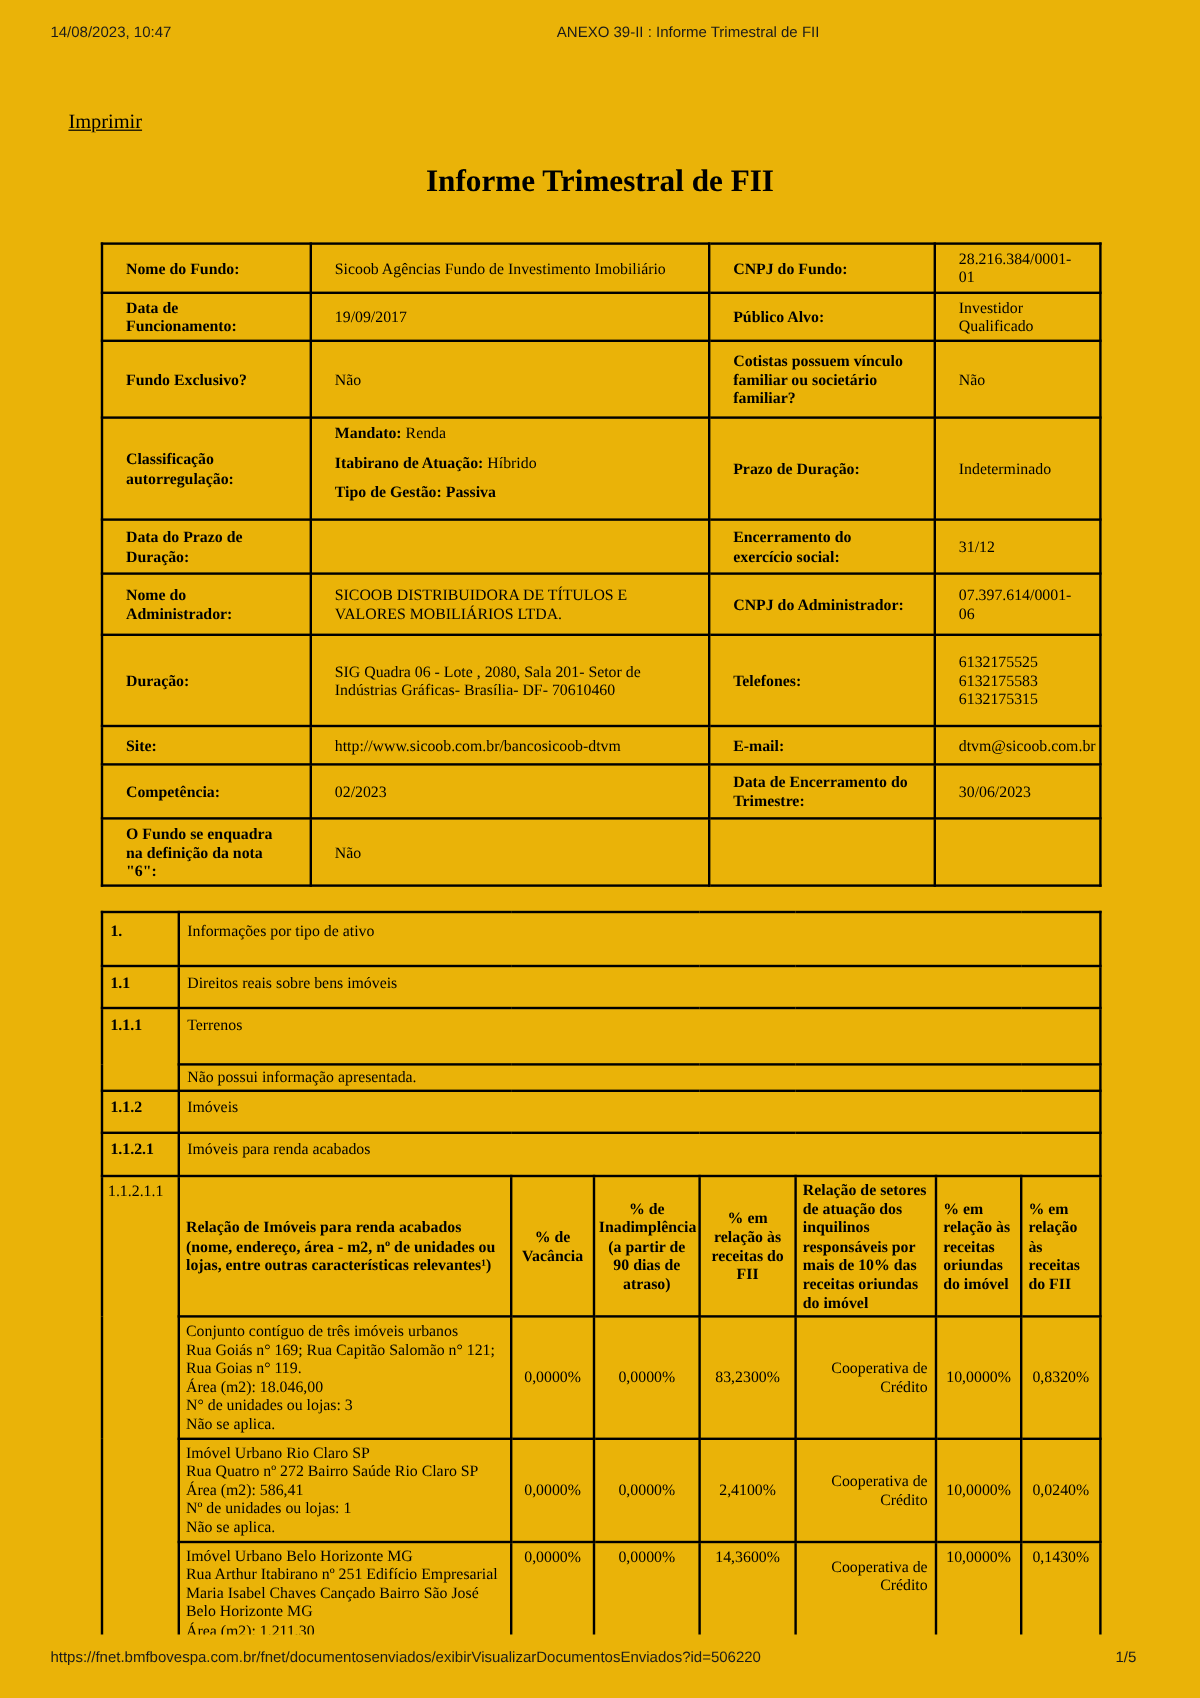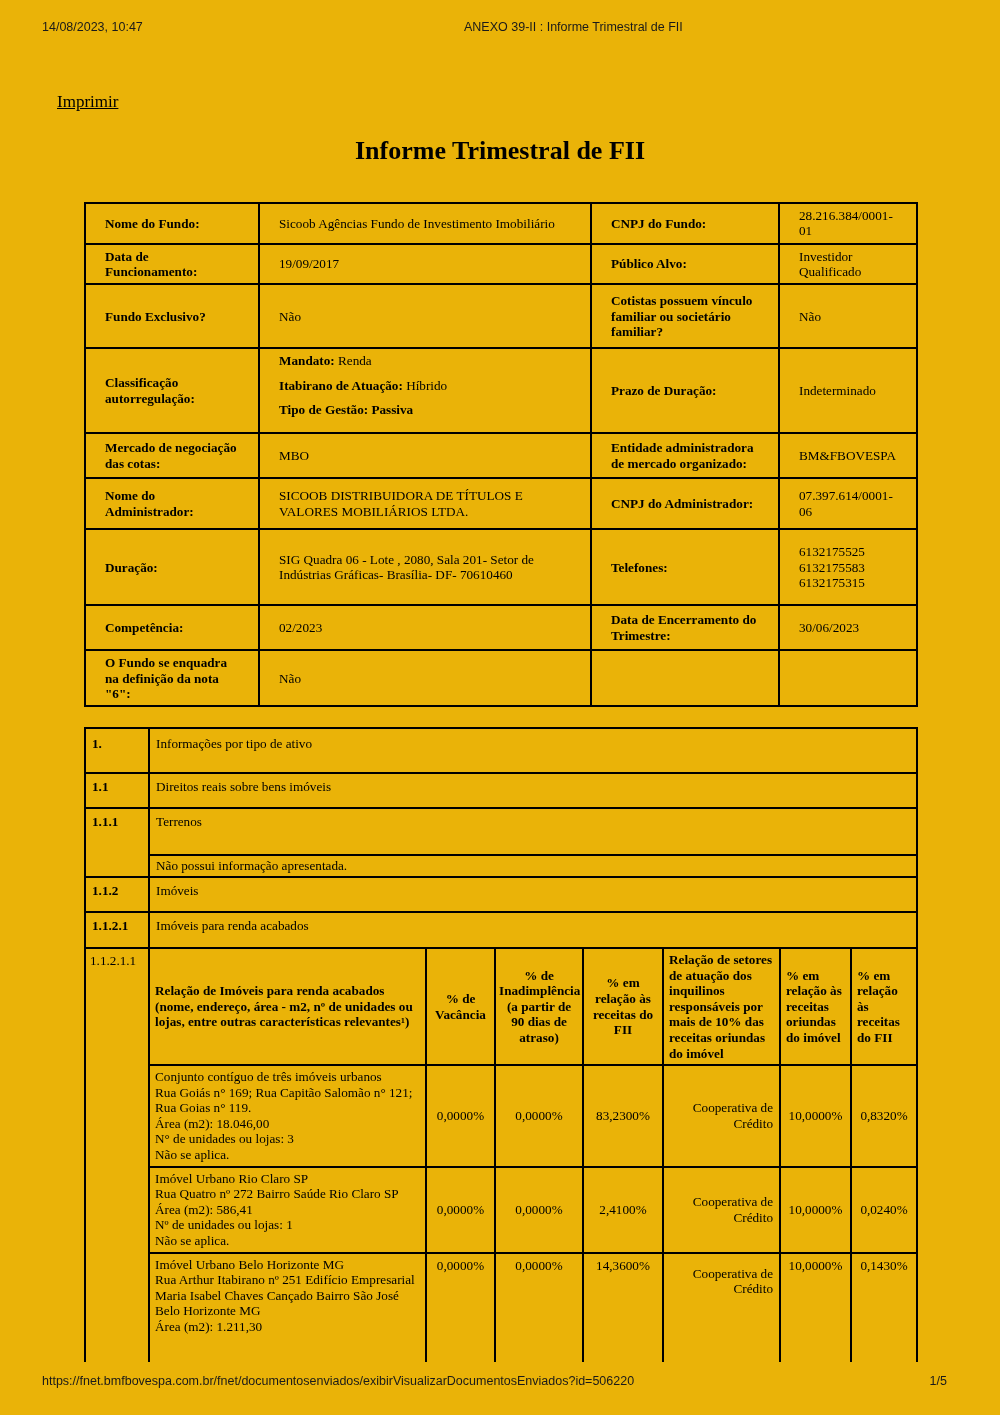--- a/index.html
+++ b/index.html
@@ -90,38 +90,44 @@
         <td class="lbl">Classificação autorregulação:</td>
         <td class="val">
           <p class="kv"><b>Mandato:</b><span> Renda</span></p>
           <p class="kv"><b>Itabirano de Atuação:</b><span> Híbrido</span></p>
           <p class="kv"><b>Tipo de Gestão:</b><span> Passiva</span></p>
         </td>
         <td class="lbl">Prazo de Duração:</td>
         <td class="val val4">Indeterminado</td>
       </tr>
       <tr style="height:45px">
-        <td class="lbl">Mercado de negociação das cotas:</td>
-        <td class="val">MBO</td>
-        <td class="lbl">Entidade administradora de mercado organizado:</td>
-        <td class="val val4">BM&amp;FBOVESPA</td>
+        <td class="lbl">Data do Prazo de Duração:</td>
+        <td class="val"></td>
+        <td class="lbl">Encerramento do exercício social:</td>
+        <td class="val val4">31/12</td>
       </tr>
       <tr style="height:51px">
         <td class="lbl">Nome do Administrador:</td>
         <td class="val">SICOOB DISTRIBUIDORA DE TÍTULOS E VALORES MOBILIÁRIOS LTDA.</td>
         <td class="lbl">CNPJ do Administrador:</td>
         <td class="val val4">07.397.614/0001-06</td>
       </tr>
       <tr style="height:76px">
         <td class="lbl">Duração:</td>
         <td class="val">SIG Quadra 06 - Lote , 2080, Sala 201- Setor de Indústrias Gráficas- Brasília- DF- 70610460</td>
         <td class="lbl">Telefones:</td>
         <td class="val val4 phones">6132175525
 6132175583
 6132175315</td>
+      </tr>
+      <tr style="height:32px">
+        <td class="lbl">Site:</td>
+        <td class="val">http://www.sicoob.com.br/bancosicoob-dtvm</td>
+        <td class="lbl">E-mail:</td>
+        <td class="val val4">dtvm@sicoob.com.br</td>
       </tr>
       <tr style="height:45px">
         <td class="lbl">Competência:</td>
         <td class="val">02/2023</td>
         <td class="lbl">Data de Encerramento do Trimestre:</td>
         <td class="val val4">30/06/2023</td>
       </tr>
       <tr style="height:45px">
         <td class="lbl">O Fundo se enquadra na definição da nota "6":</td>
         <td class="val">Não</td>

